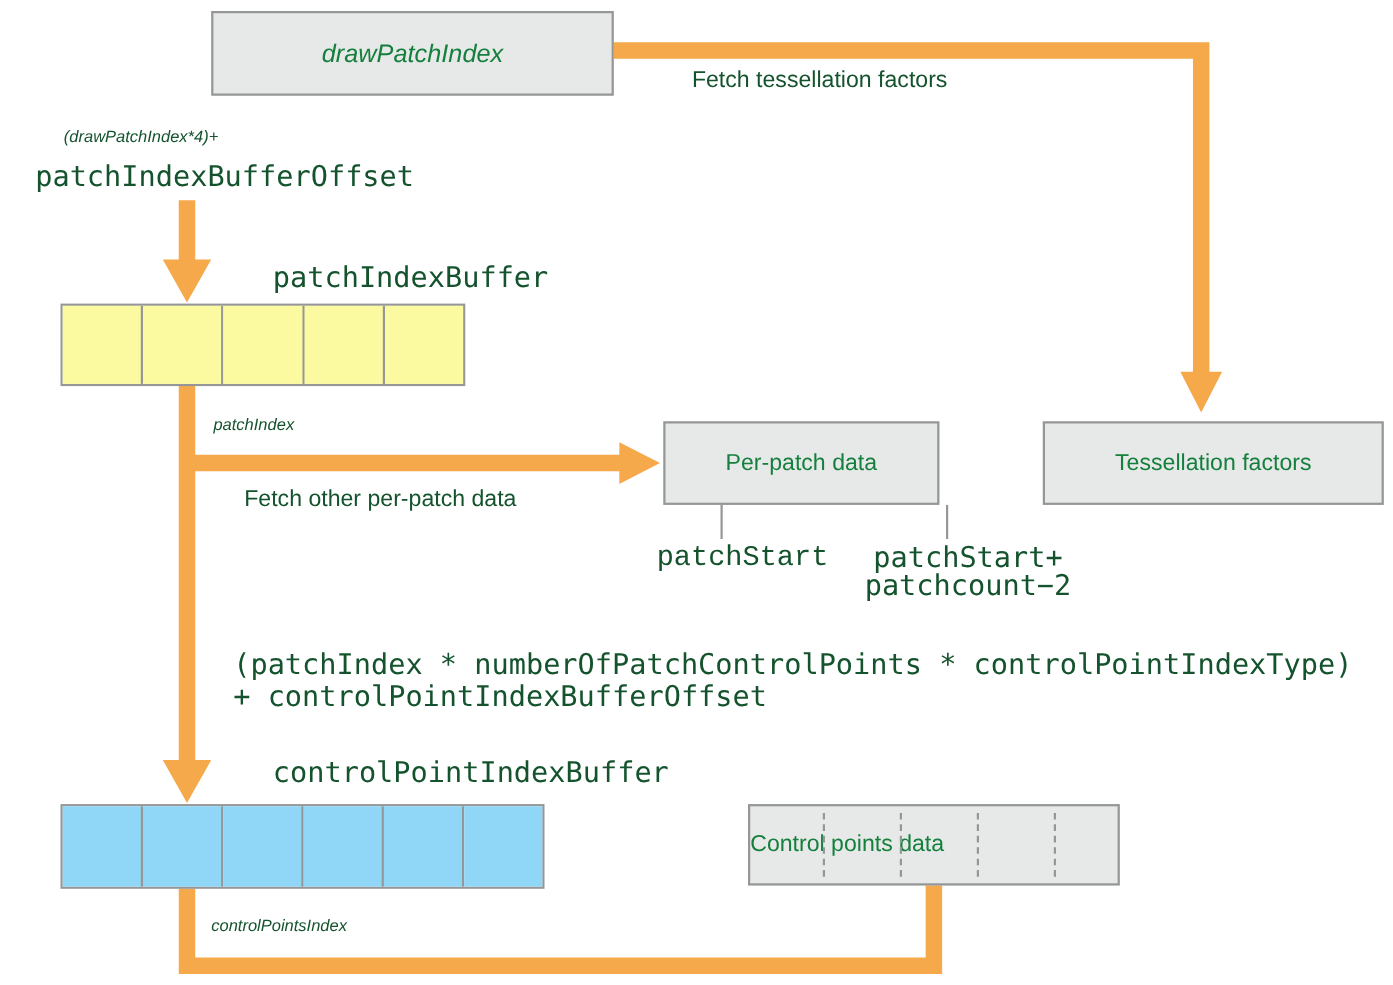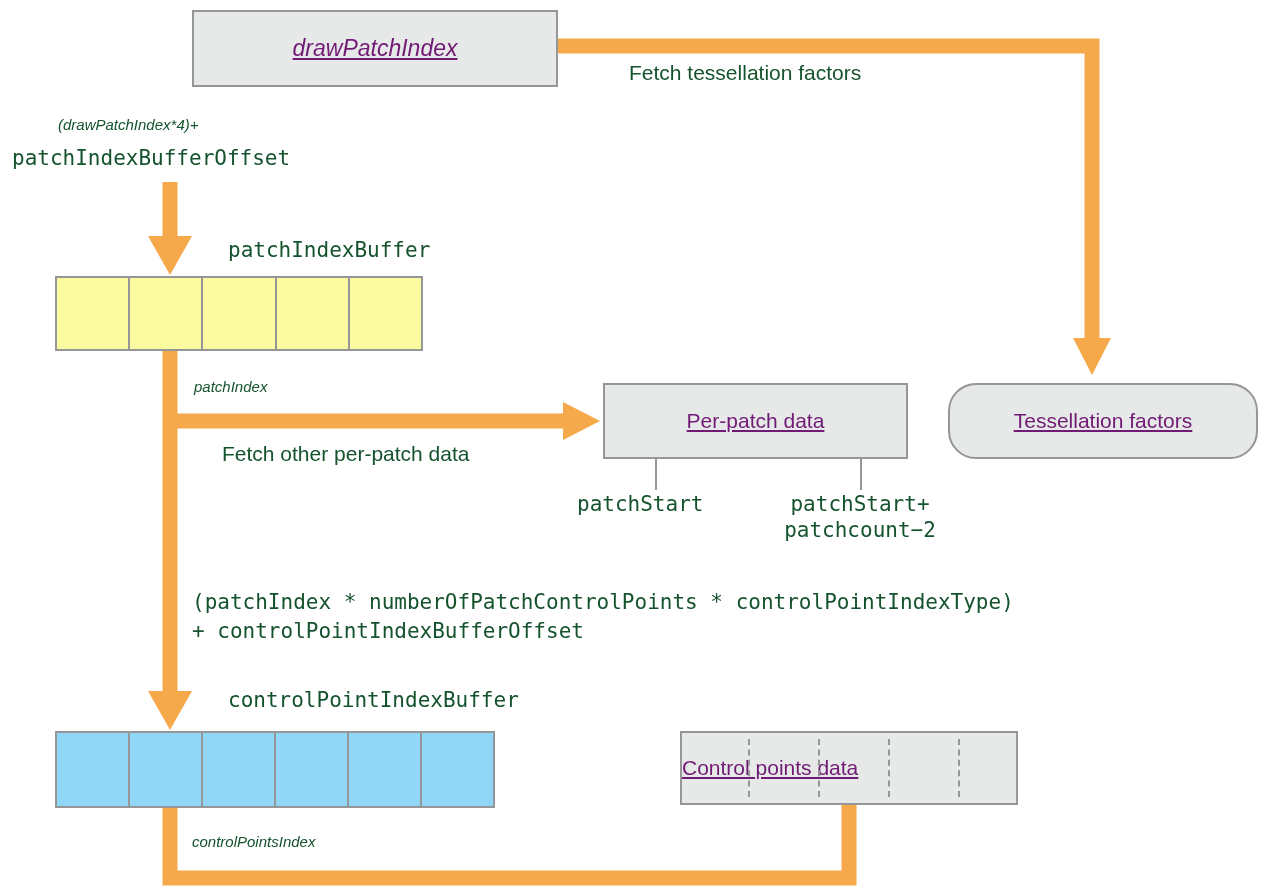--- a/index.html
+++ b/index.html
@@ -32,24 +32,23 @@
     box-sizing: border-box;
     background: #e7e8e8;
     border: 2px solid #949698;
     display: flex;
     align-items: center;
     justify-content: center;
   }
   .node-label {
     font-family: "Liberation Sans", sans-serif;
     font-size: 21px;
-    color: #701a75;
+    color: #15803d;
     white-space: nowrap;
     line-height: 1.1;
-    text-decoration: underline;
   }
   .node-label.italic {
     font-style: italic;
     font-size: 23px;
   }
   .buffer {
     position: absolute;
     box-sizing: border-box;
     display: flex;
     border: 2px solid #949698;
@@ -86,21 +85,22 @@
     white-space: pre;
     color: #14532d;
     line-height: 1.22;
   }
   .txt.sans {
     font-family: "Liberation Sans", sans-serif;
     font-size: 21px;
   }
   .txt.mono {
     font-family: "DejaVu Sans Mono", "Liberation Mono", monospace;
-    font-size: 21px;
+    font-size: 26px;
+    margin-left: 20px;
   }
   .txt.italic-sans {
     font-family: "Liberation Sans", sans-serif;
     font-size: 15px;
     font-style: italic;
   }
   .txt.center { text-align: center; }
   .tick {
     position: absolute;
     width: 0;
@@ -156,32 +156,32 @@
     <div class="buffer-cell"></div>
     <div class="buffer-cell"></div>
     <div class="buffer-cell"></div>
     <div class="buffer-cell"></div>
   </div>
 
   <div class="txt italic-sans" style="left:194px; top:378px;">patchIndex</div>
 
   <div class="txt sans" style="left:222px; top:441px;">Fetch other per-patch data</div>
 
-  <div class="node-box" style="left:603px; top:383px; width:305px; height:76px;text-align:center;">
+  <div class="node-box" style="left:603px; top:383px; width:251px; height:76px;text-align:center;">
     <span class="node-label">Per-patch data</span>
   </div>
 
   <div class="tick" style="left:655px; top:459px; height:31px;"></div>
   <div class="tick" style="left:860px; top:459px; height:31px;"></div>
 
-  <div class="txt mono" style="left:577px; top:492px;">patchStart</div>
+  <div class="txt mono" style="left:577px; top:492px;font-family:Liberation Mono, monospace;">patchStart</div>
   <div class="txt mono center" style="left:762px; top:492px; width:196px;">patchStart+</div>
   <div class="txt mono center" style="left:762px; top:518px; width:196px;">patchcount−2</div>
 
-  <div class="node-box" style="left:948px; top:383px; width:310px; height:76px;border-radius:28px;">
+  <div class="node-box" style="left:948px; top:383px; width:310px; height:76px;">
     <span class="node-label">Tessellation factors</span>
   </div>
 
   <div class="txt mono" style="left:192px; top:590px;">(patchIndex * numberOfPatchControlPoints * controlPointIndexType)</div>
   <div class="txt mono" style="left:192px; top:619px;">+ controlPointIndexBufferOffset</div>
 
   <div class="txt mono" style="left:228px; top:688px;">controlPointIndexBuffer</div>
 
   <div class="buffer blue" style="left:55px; top:731px; width:440px; height:77px;">
     <div class="buffer-cell"></div>

